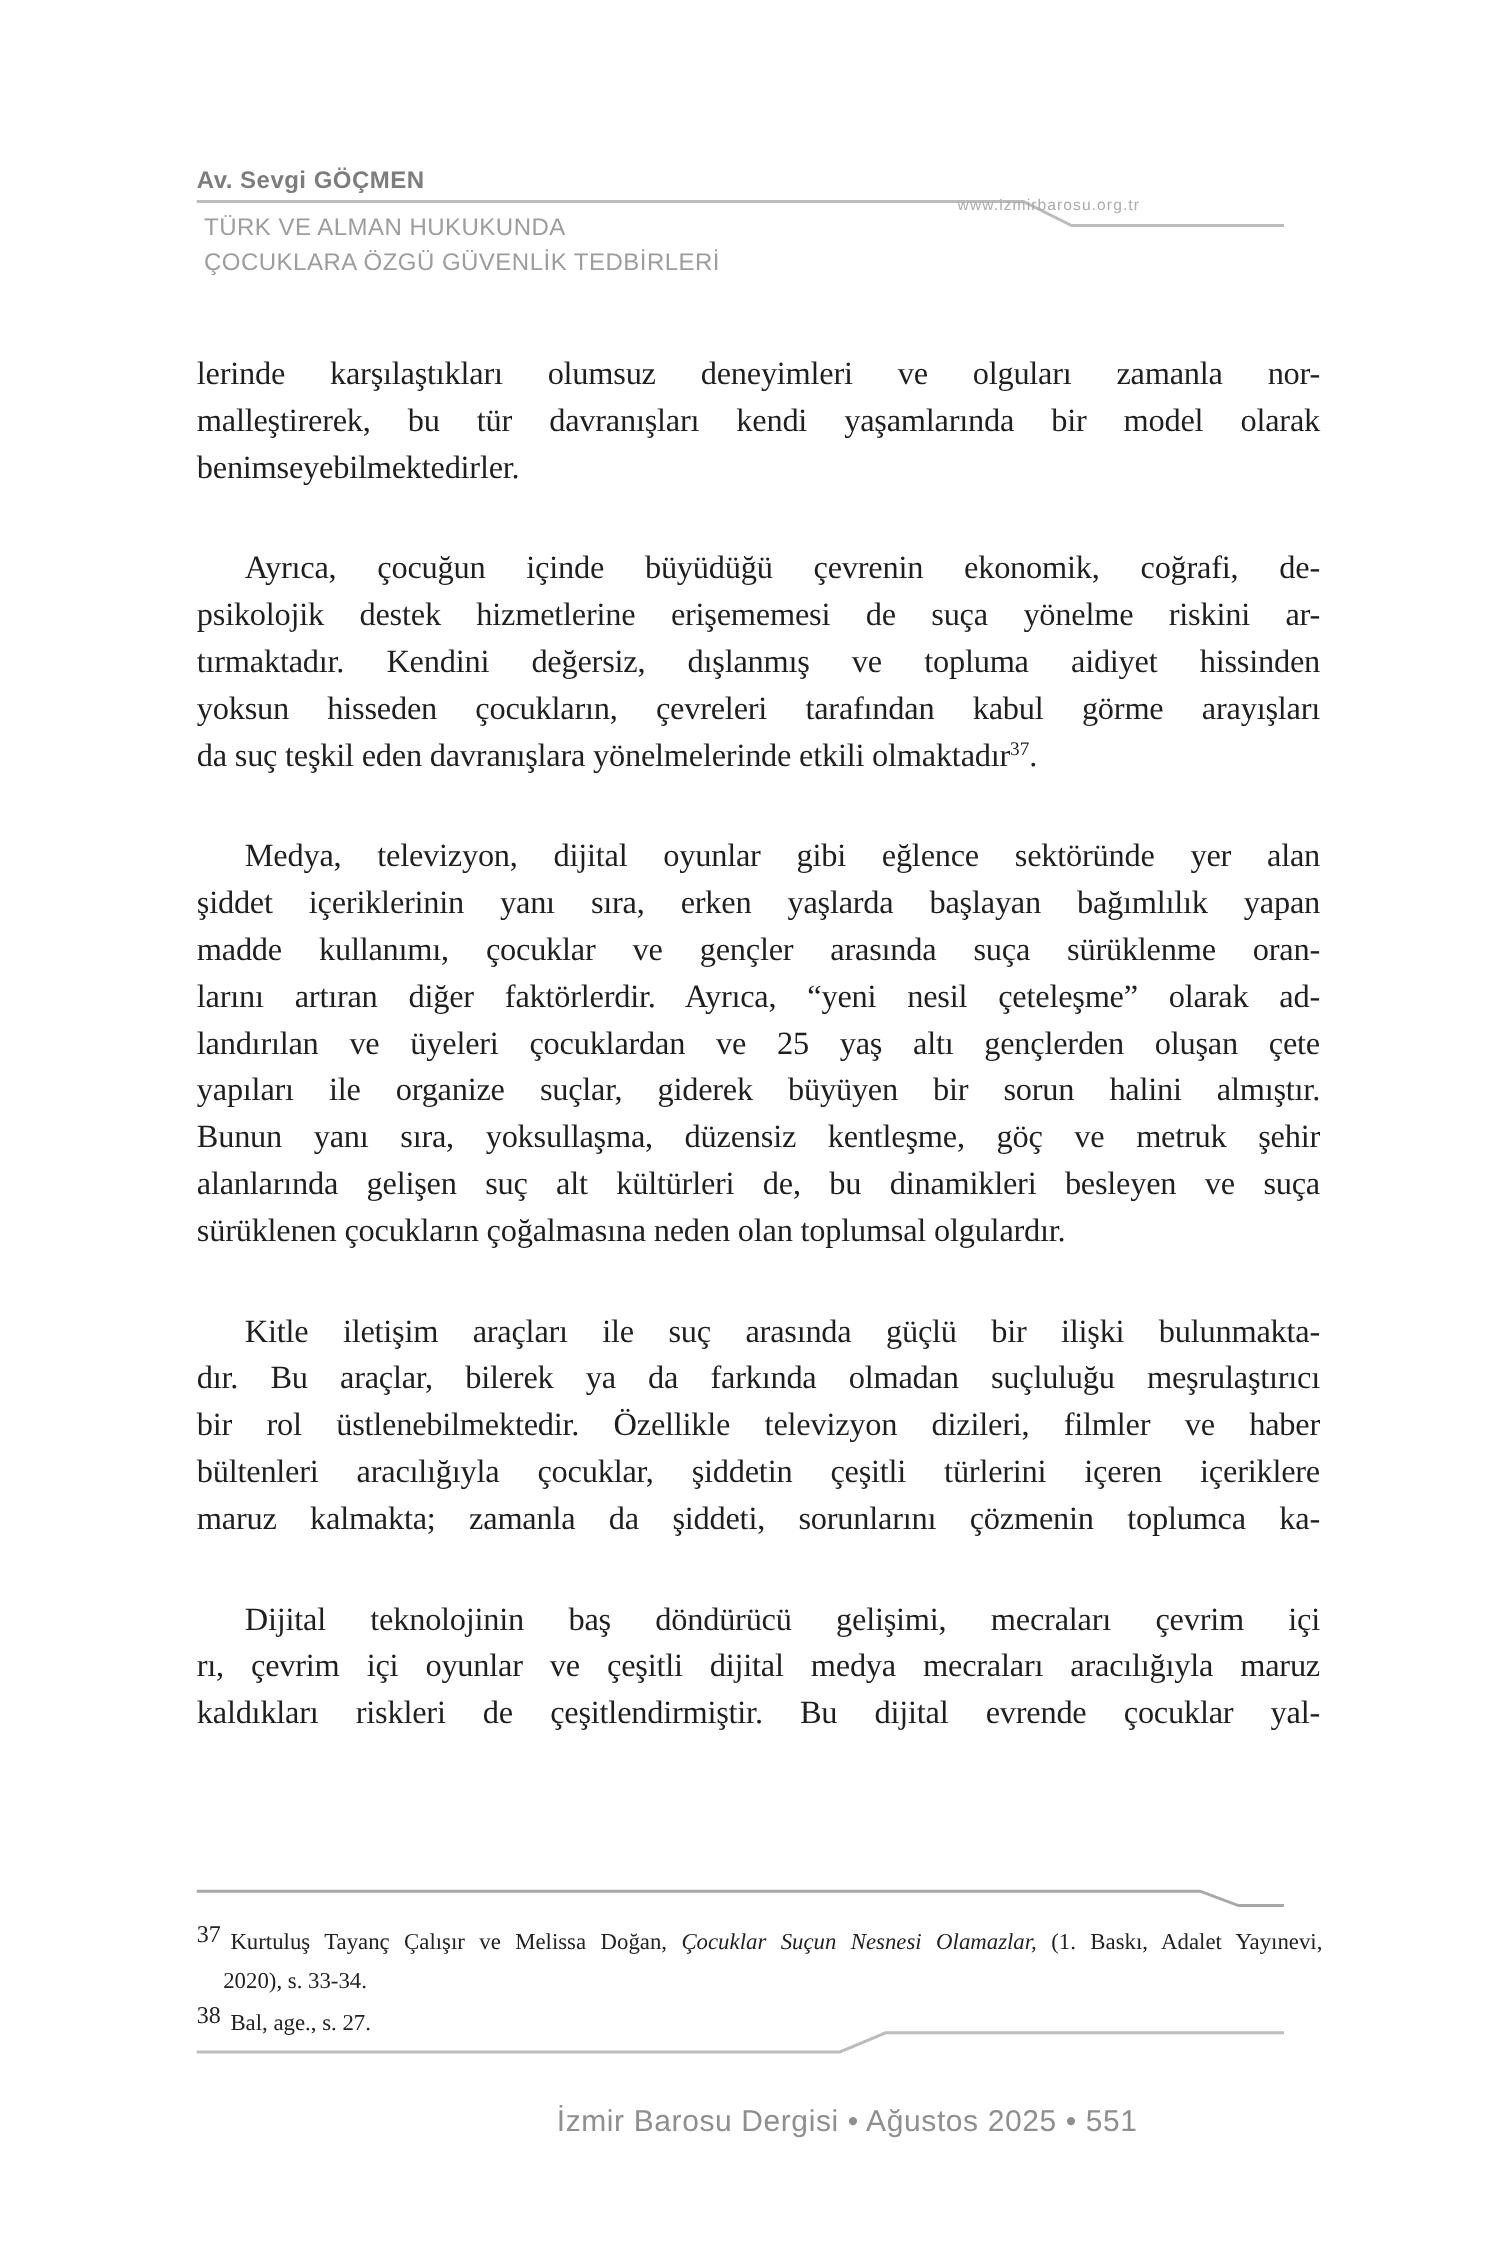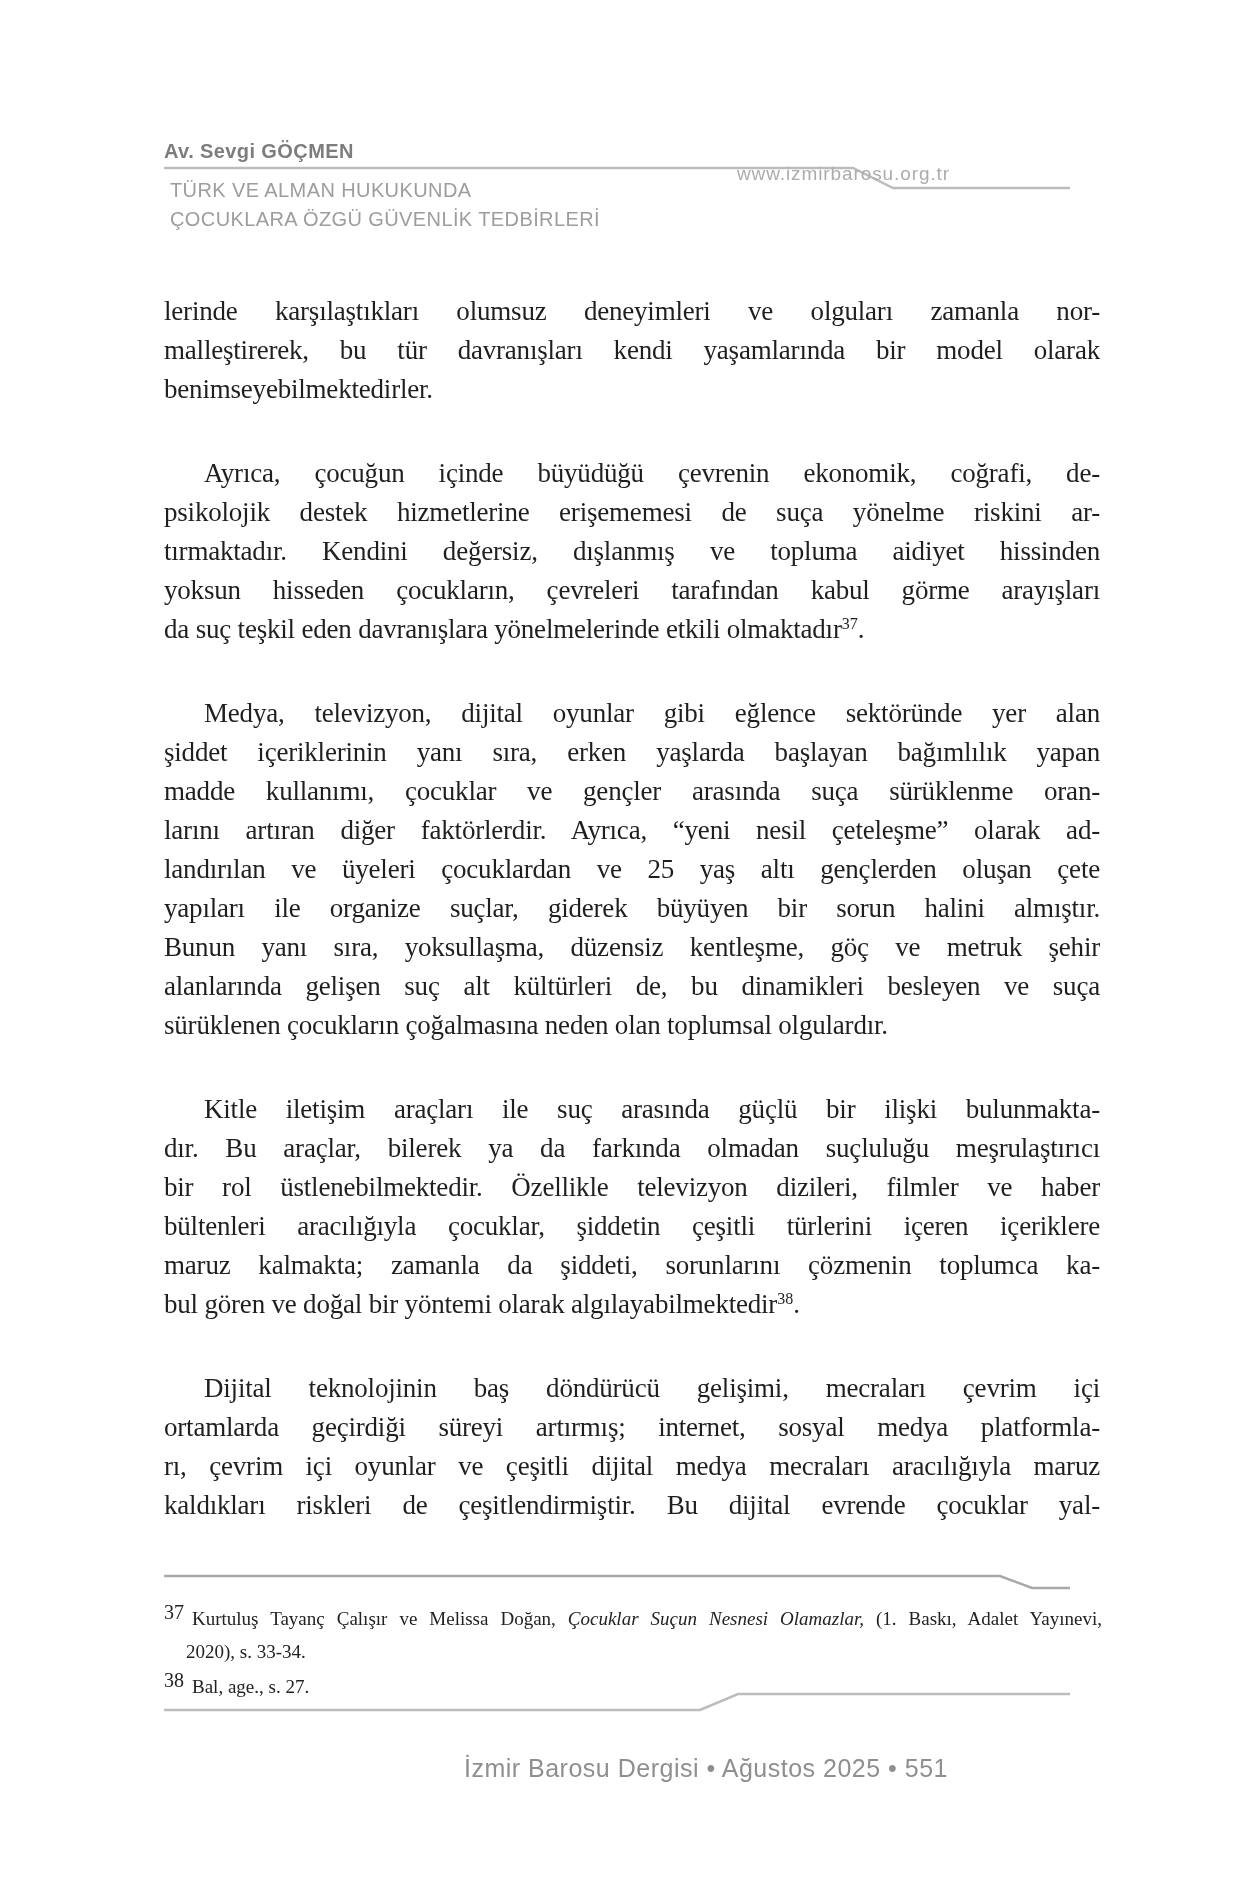--- a/index.html
+++ b/index.html
@@ -26,21 +26,21 @@
     font-size: 20px;
     font-weight: 700;
     letter-spacing: 0.4px;
     color: #7d7d7d;
   }
   .website {
     position: absolute;
     top: 117px;
     right: 190px;
     font-family: "Liberation Sans", sans-serif;
-    font-size: 19px;
+    font-size: 13px;
     letter-spacing: 0.9px;
     color: #acacac;
   }
   .title-block {
     position: absolute;
     left: 170px; top: 130px;
     font-family: "Liberation Sans", sans-serif;
     font-size: 20px;
     line-height: 29px;
     letter-spacing: 0.4px;
@@ -150,25 +150,23 @@
         <div class="line">Bunun yanı sıra, yoksullaşma, düzensiz kentleşme, göç ve metruk şehir</div>
         <div class="line">alanlarında gelişen suç alt kültürleri de, bu dinamikleri besleyen ve suça</div>
         <div class="line line-left">sürüklenen çocukların çoğalmasına neden olan toplumsal olgulardır.</div>
       </div>
       <div class="para para-indent">
         <div class="line">Kitle iletişim araçları ile suç arasında güçlü bir ilişki bulunmakta-</div>
         <div class="line">dır. Bu araçlar, bilerek ya da farkında olmadan suçluluğu meşrulaştırıcı</div>
         <div class="line">bir rol üstlenebilmektedir. Özellikle televizyon dizileri, filmler ve haber</div>
         <div class="line">bültenleri aracılığıyla çocuklar, şiddetin çeşitli türlerini içeren içeriklere</div>
         <div class="line">maruz kalmakta; zamanla da şiddeti, sorunlarını çözmenin toplumca ka-</div>
-        <div class="line line-left">bul gören ve doğal bir yöntemi olarak algılayabilmektedir<sup class="fnref">38</sup>.</div>
       </div>
       <div class="para para-indent">
         <div class="line">Dijital teknolojinin baş döndürücü gelişimi, mecraları çevrim içi</div>
-        <div class="line">ortamlarda geçirdiği süreyi artırmış; internet, sosyal medya platformla-</div>
         <div class="line">rı, çevrim içi oyunlar ve çeşitli dijital medya mecraları aracılığıyla maruz</div>
         <div class="line">kaldıkları riskleri de çeşitlendirmiştir. Bu dijital evrende çocuklar yal-</div>
       </div>
     </main>
 
   <section class="footnotes">
       <div class="footnote">
         <div class="fn-line"><span class="fn-marker">37</span><span class="">Kurtuluş Tayanç Çalışır ve Melissa Doğan, </span><span class="italic">Çocuklar Suçun Nesnesi Olamazlar,</span><span class=""> (1. Baskı, Adalet Yayınevi,</span></div>
         <div class="fn-line fn-wrap"><span class="">2020), s. 33-34.</span></div>
       </div>

